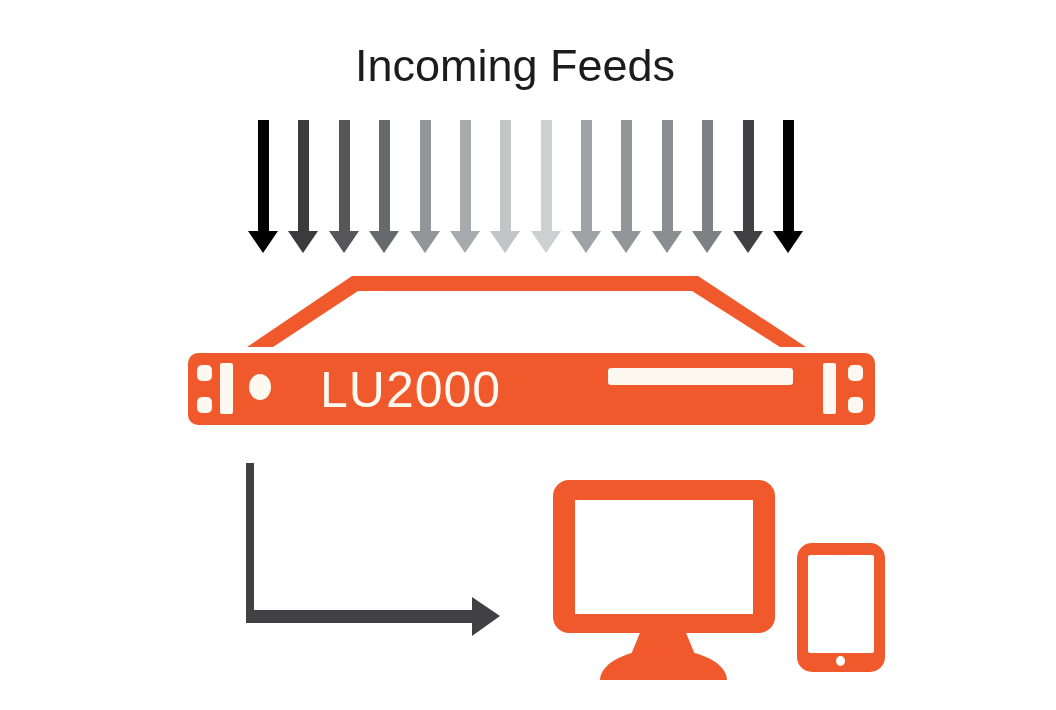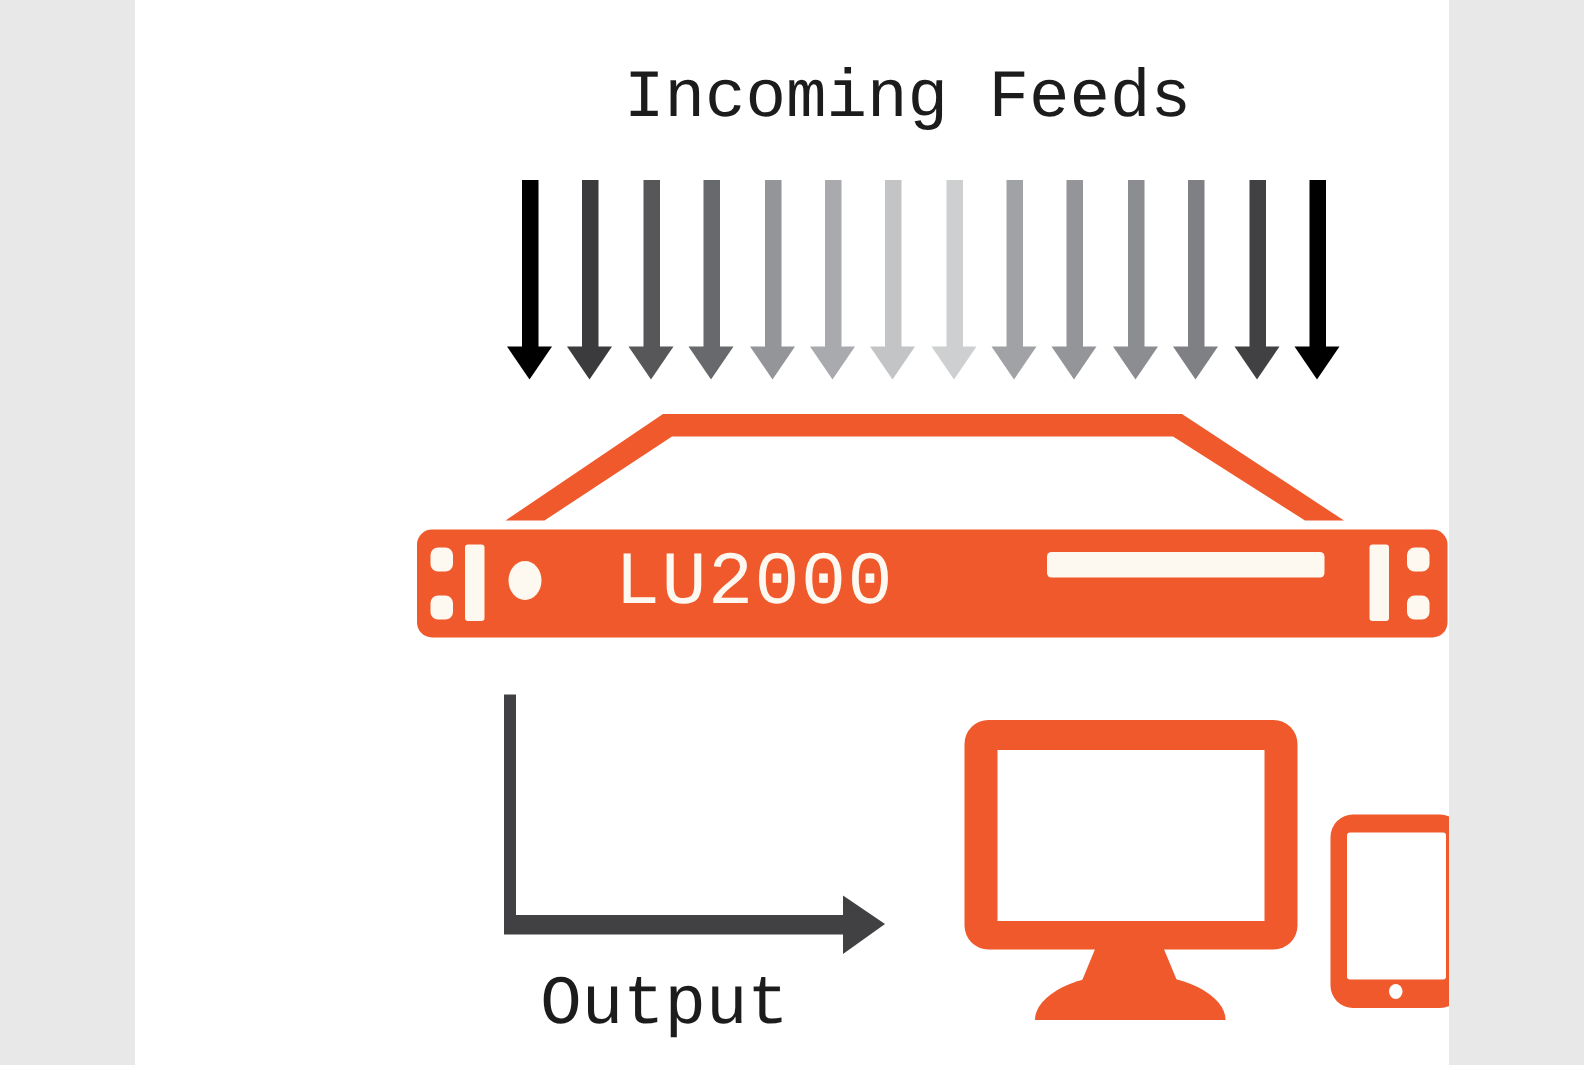--- a/index.html
+++ b/index.html
@@ -5,23 +5,23 @@
   :root{
     --orange:#F0592B;
     --dark:#414042;
     --text:#1C1C1C;
     --whiteish:#FDF8F0;
     --bg:#FFFFFF;
   }
   html,body{margin:0;padding:0;background:#e8e8e8;}
   .canvas{
     position:relative;
-    width:876px;height:710px;
+    width:1056px;height:710px;
     background:var(--bg);
-    font-family:Liberation Mono, monospace;
+    font-family:Liberation Sans, sans-serif;
     overflow:hidden;
     margin:0 auto;
   }
   .title{
     position:absolute;top:40px;left:515px;
     transform:translateX(-50%);
     font-size:45px;color:var(--text);
     white-space:nowrap;font-weight:400;
   }
   .output-label{
@@ -162,15 +162,14 @@
 
   <div class="monitor">
     <div class="screen"></div>
   </div>
 
   <div class="tablet">
     <div class="screen"></div>
     <div class="home"></div>
   </div>
 
-  <div class="output-label">Output</div>
 
 </div>
 
 </body></html>

